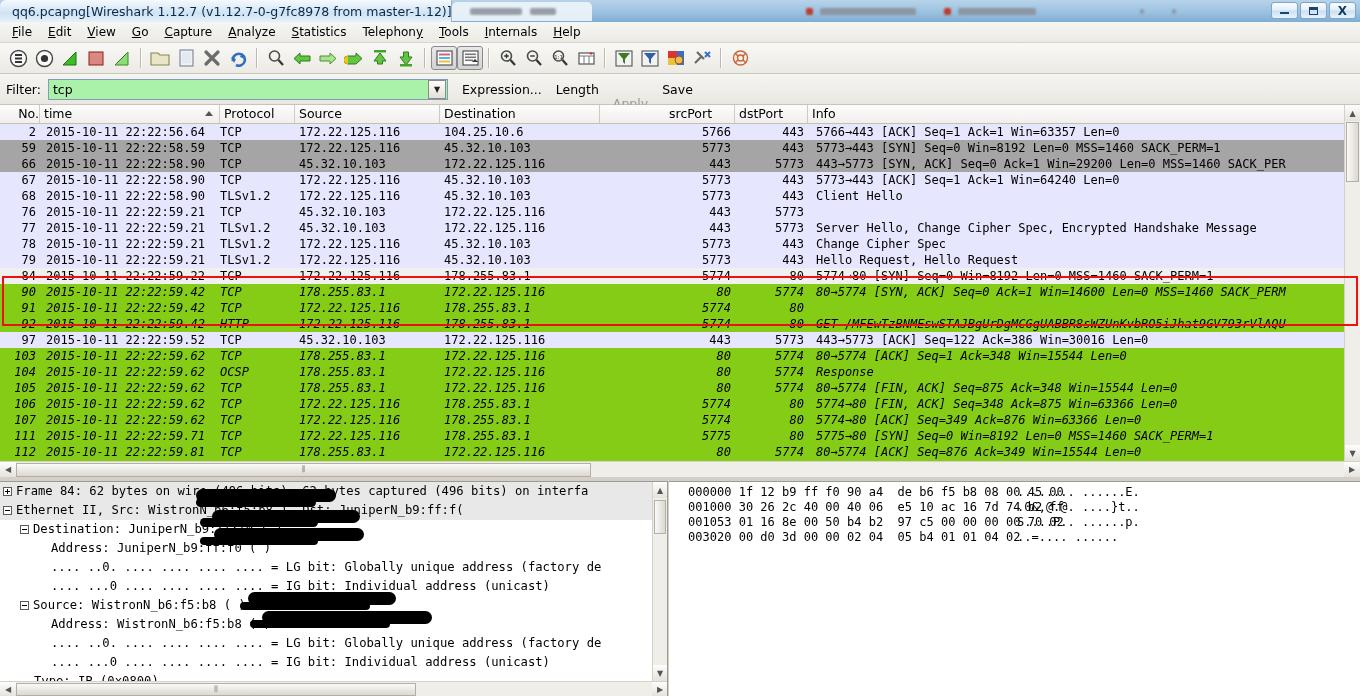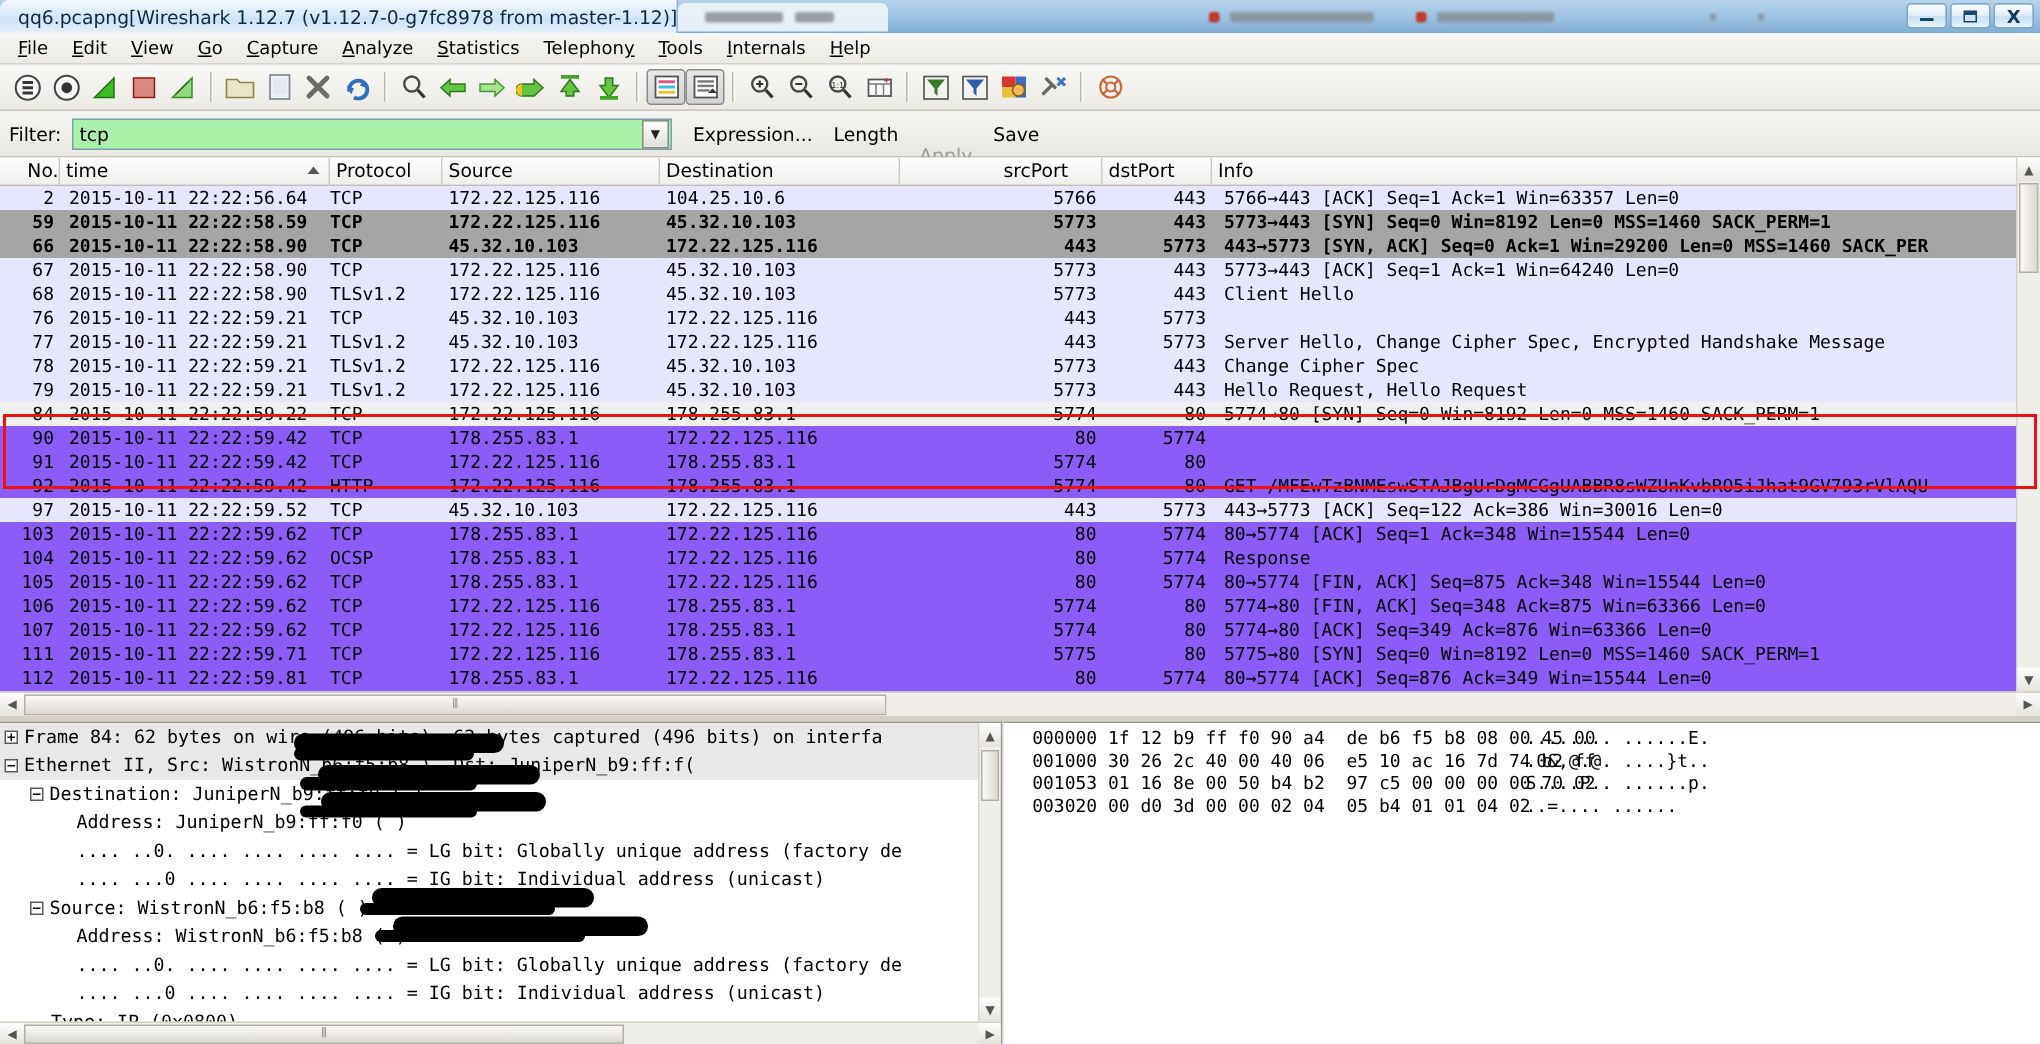--- a/index.html
+++ b/index.html
@@ -146,22 +146,22 @@
   .c-time  { width: 180px; padding-left: 6px; }
   .c-proto { width: 75px;  padding-left: 0px; }
   .c-src   { width: 145px; padding-left: 4px; }
   .c-dst   { width: 160px; padding-left: 4px; }
   .c-len   { width: 65px;  text-align: right; margin-top: 33px; }
   .c-sport { width: 70px;  text-align: right; }
   .c-dport { width: 73px;  text-align: right; }
   .c-info  { flex: 1; padding-left: 8px; }
 
   .bg-tcp  { background: #e7e6ff; }
-  .bg-gray { background: #a5a5a5; font-weight: bold; }
-  .bg-green{ background: #8b5cf6; }
+  .bg-gray { background: #a5a5a5; }
+  .bg-green{ background: #84cc16; font-style: italic; }
   .bg-sel  { background: #f0f0f0; }
 
   
   .red-box {
     position: absolute; left: 2px; top: 276px; width: 1356px; height: 50px;
     border: 2px solid #ee1111; pointer-events: none; z-index: 4;
   }
 
   
   .hscroll {
@@ -616,20 +616,21 @@
         </div>
         <div class="prow bg-green">
           <div class="c-no">90</div>
           <div class="c-time">2015-10-11  22:22:59.42</div>
           <div class="c-proto">TCP</div>
           <div class="c-src">178.255.83.1</div>
           <div class="c-dst">172.22.125.116</div>
           <div class="c-len">62</div>
           <div class="c-sport">80</div>
           <div class="c-dport">5774</div>
+          <div class="c-info">80→5774 [SYN, ACK] Seq=0 Ack=1 Win=14600 Len=0 MSS=1460 SACK_PERM</div>
         </div>
         <div class="prow bg-green">
           <div class="c-no">91</div>
           <div class="c-time">2015-10-11  22:22:59.42</div>
           <div class="c-proto">TCP</div>
           <div class="c-src">172.22.125.116</div>
           <div class="c-dst">178.255.83.1</div>
           <div class="c-len">54</div>
           <div class="c-sport">5774</div>
           <div class="c-dport">80</div>

